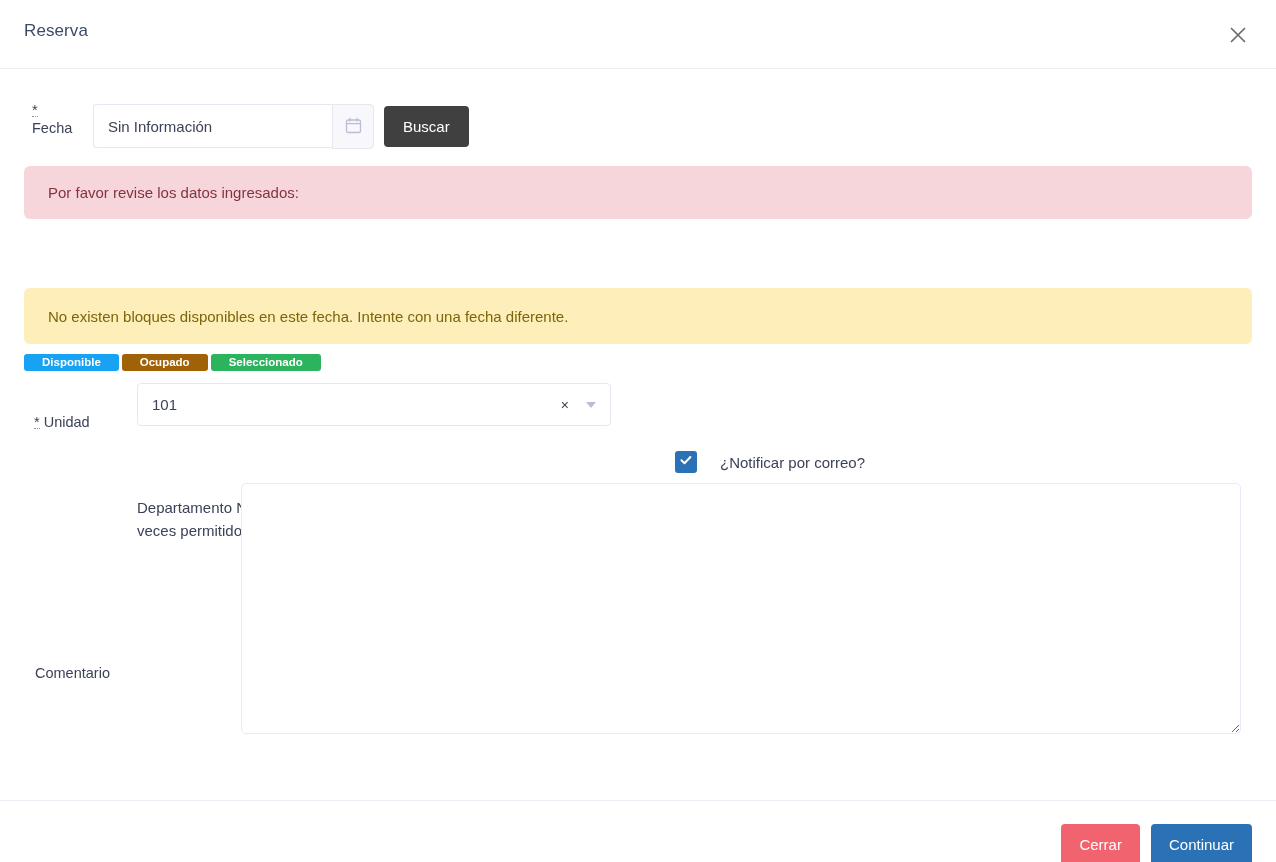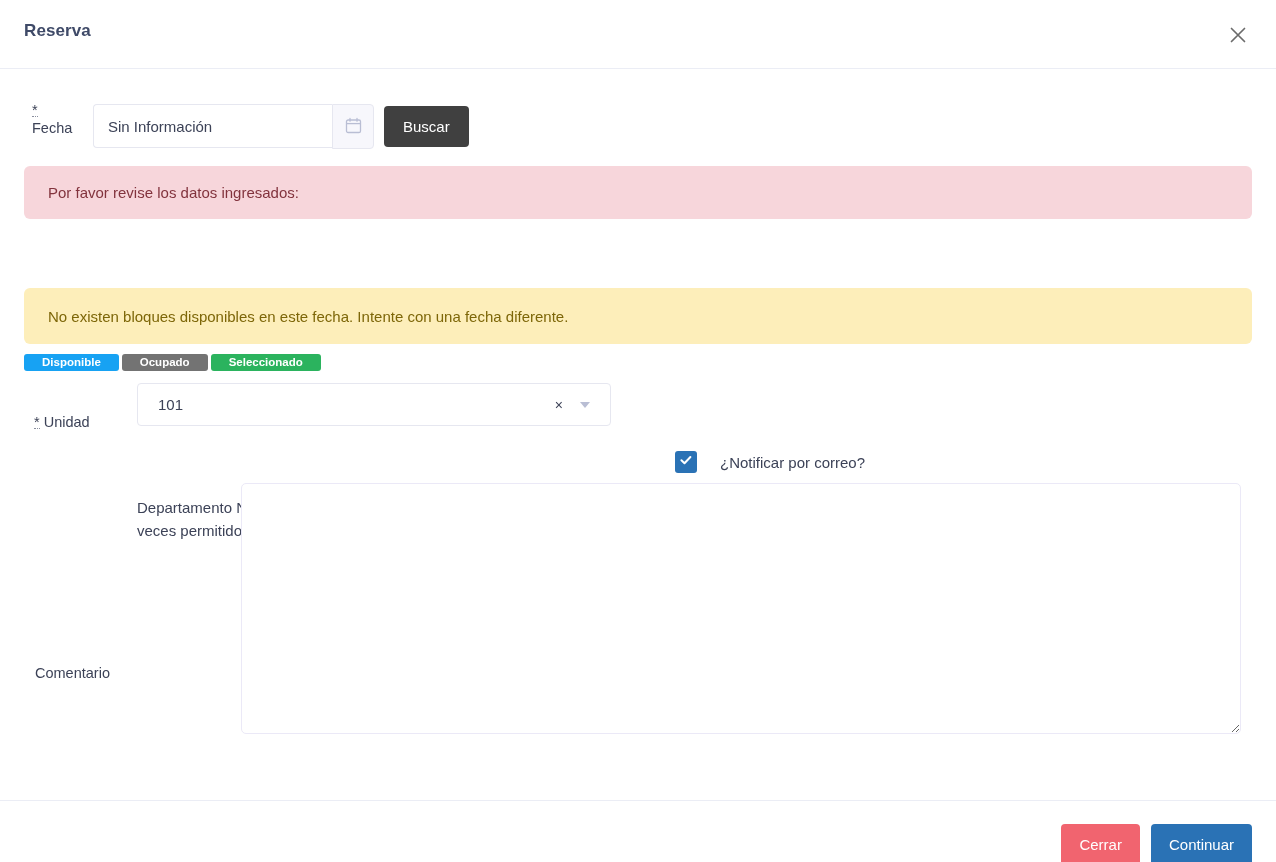--- a/index.html
+++ b/index.html
@@ -23,21 +23,21 @@
     position: absolute;
     left: 0; top: 0;
     width: 1276px; height: 69px;
     border-bottom: 1px solid #ebedf5;
     background: #fff;
   }
   .modal-title {
     position: absolute;
     left: 24px; top: 21px;
     font-size: 17px;
-    font-weight: bold;
+    font-weight: normal;
     color: #3f4a68;
     letter-spacing: .1px;
   }
   .close-btn {
     position: absolute;
     right: 18px; top: 15px;
     width: 40px; height: 40px;
     display: flex; align-items: center; justify-content: center;
     cursor: pointer;
     border: none; background: transparent;
@@ -154,40 +154,40 @@
     padding: 0 18px;
     border-radius: 3px;
     color: #fff;
     font-size: 11.5px;
     font-weight: bold;
     display: flex;
     align-items: center;
     line-height: 1;
   }
   .badge-info { background: #17a2f3; }
-  .badge-danger { background: #737373; }
+  .badge-danger { background: #a16207; }
   .badge-success { background: #2bb35e; text-align: right; }
 
   
   .lbl-unidad {
     position: absolute;
     left: 34px; top: 345px;
     font-size: 14.5px;
     color: #3c4257;
   }
   .select-box {
     position: absolute;
     left: 137px; top: 314px;
     width: 474px; height: 43px;
     border: 1px solid #e6e7f0;
     border-radius: 4px;
     background: #fff;
     display: flex;
     align-items: center;
-    padding: 0 20px;
+    padding: 0 14px;
     cursor: pointer;
   }
   .select-value {
     font-size: 15px;
     color: #3c4257;
     flex: 1;
   }
   .select-clear {
     font-size: 14px;
     color: #3c4257;

